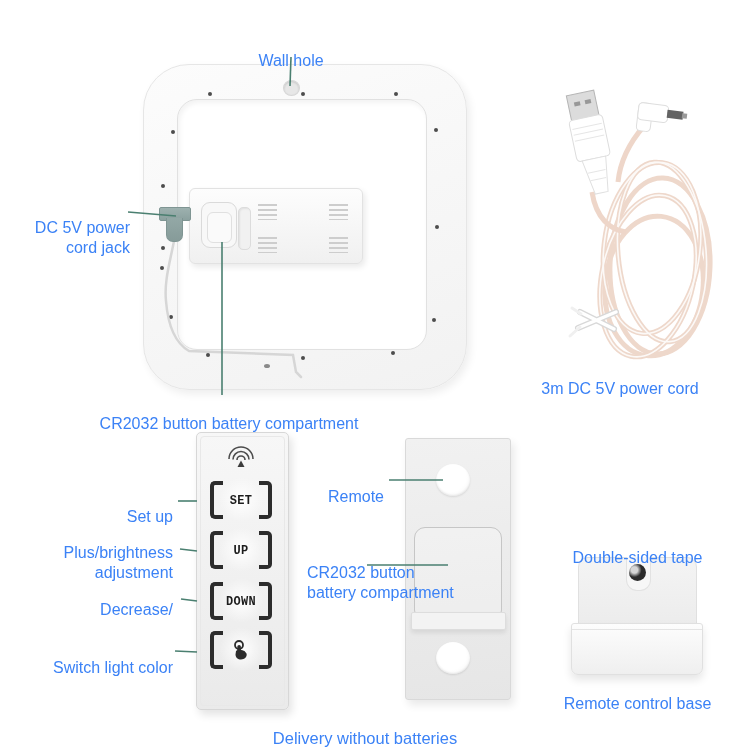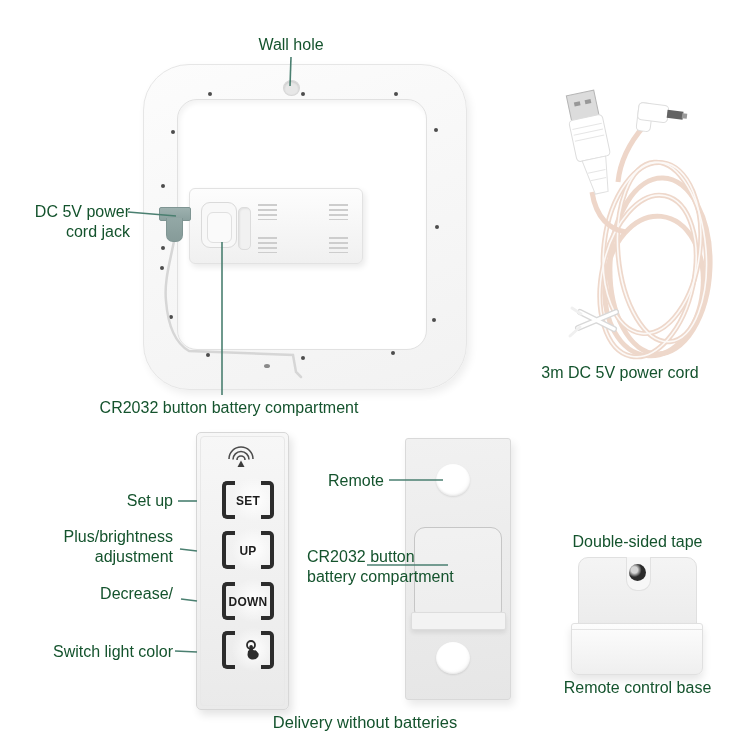--- a/index.html
+++ b/index.html
@@ -1,20 +1,20 @@
 <!DOCTYPE html>
 <html><head>
 <meta charset="utf-8">
 <style>
   html,body{margin:0;padding:0;background:#ffffff;}
   #stage{
     position:relative;width:750px;height:750px;background:#ffffff;overflow:hidden;
     font-family:"Liberation Sans","DejaVu Sans",sans-serif;
   }
-  .ann{position:absolute;color:#14532d;font-size:16px;line-height:20px;}
+  .ann{position:absolute;color:#3b82f6;font-size:16px;line-height:20px;margin-top:16px;}
   .ann.center{text-align:center;}
   .ann.right{text-align:right;}
 
   
   .frame-outer{
     position:absolute;left:143px;top:64px;width:322px;height:324px;border-radius:46px;
     background:linear-gradient(160deg,#fcfcfc,#f2f2f2);border:1px solid #e6e6e6;
     box-shadow:3px 4px 8px rgba(0,0,0,.07);
   }
   .frame-inner{
@@ -64,21 +64,21 @@
   
   .remote{
     position:absolute;left:196px;top:432px;width:91px;height:276px;border-radius:5px;
     background:linear-gradient(180deg,#f7f7f7,#eaeaea);border:1px solid #d7d7d7;
     box-shadow:3px 5px 9px rgba(0,0,0,.11);
   }
   .remote::before{
     content:"";position:absolute;left:3px;top:3px;right:3px;bottom:3px;
     border:1px solid #e8e8e8;border-radius:4px;
   }
-  .btn{position:absolute;left:222px;width:52px;height:38px;}
+  .btn{position:absolute;left:210px;width:62px;height:38px;font-family:Liberation Mono, monospace;}
   .btn .bump{
     position:absolute;left:9px;top:-4px;width:45px;height:45px;border-radius:50%;
     background:radial-gradient(circle,#ffffff 0%,rgba(255,255,255,0) 70%);
   }
   .brk{position:absolute;top:0;width:13px;height:38px;box-sizing:border-box;}
   .brk.l{left:0;border:4px solid #2c2c2c;border-right:none;border-radius:5px 0 0 5px;}
   .brk.r{right:0;border:4px solid #2c2c2c;border-left:none;border-radius:0 5px 5px 0;}
   .btn .lbl{
     position:absolute;left:0;right:0;top:0;bottom:0;display:flex;align-items:center;justify-content:center;
     font-size:13px;font-weight:bold;color:#1d1d1d;transform:scaleX(.92);letter-spacing:.3px;

